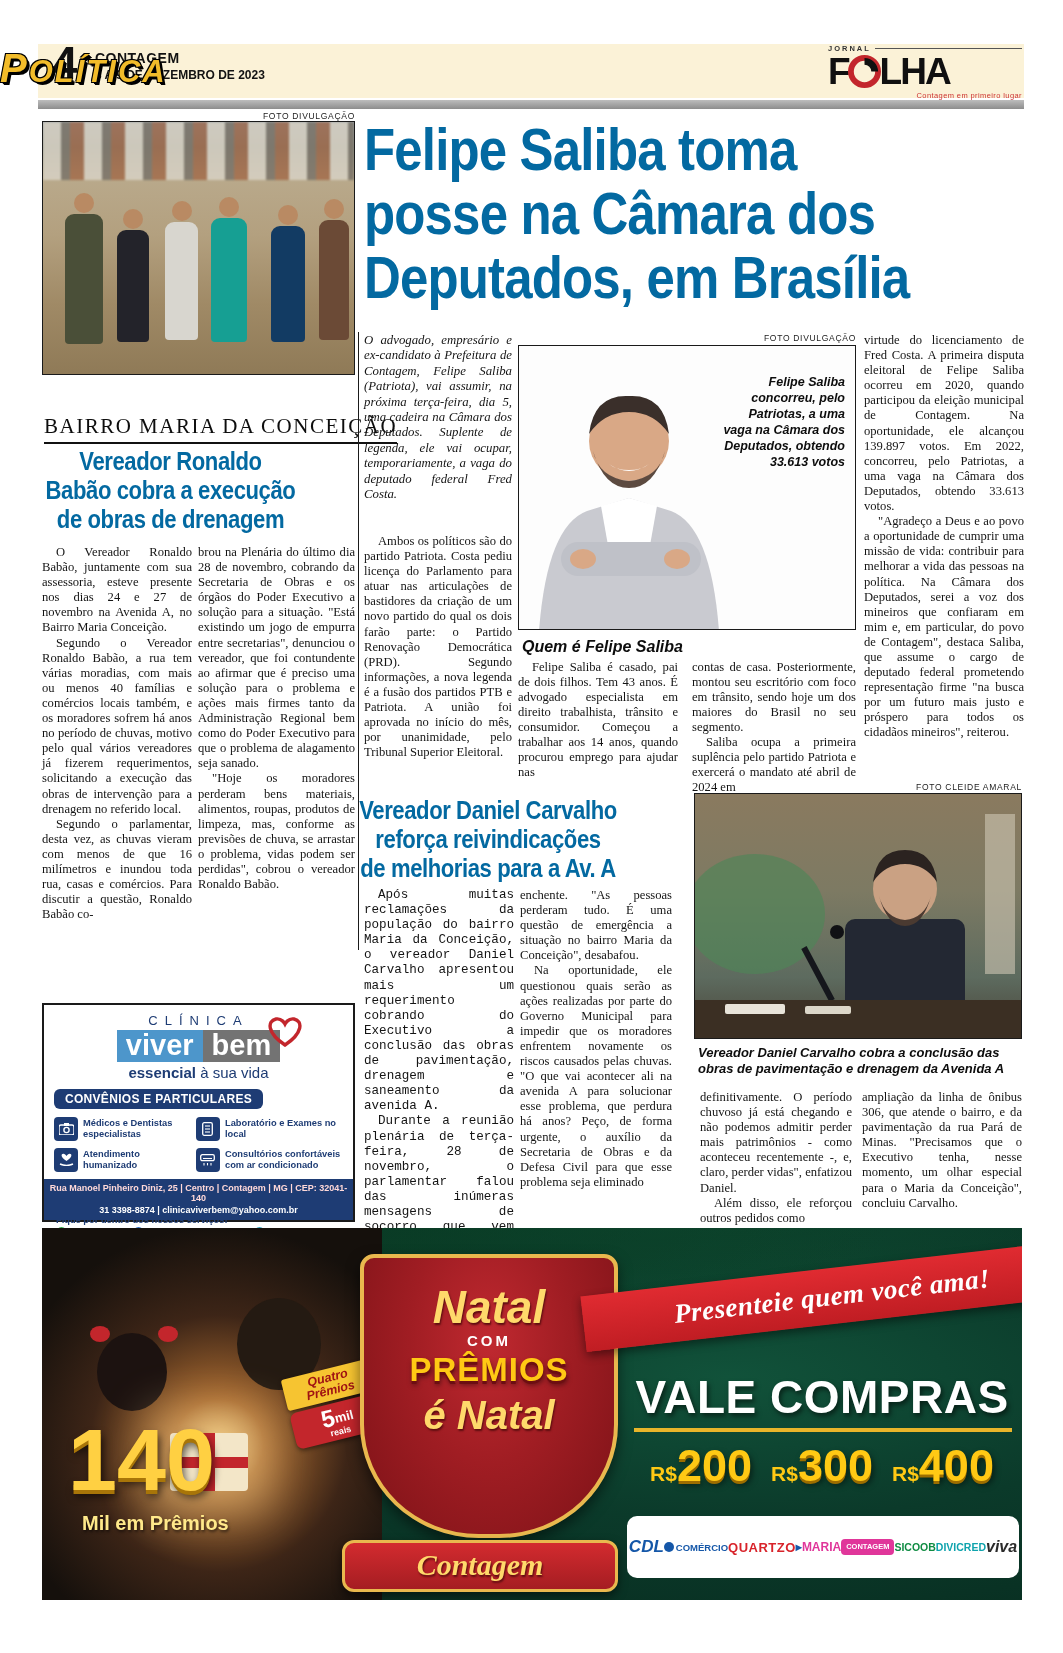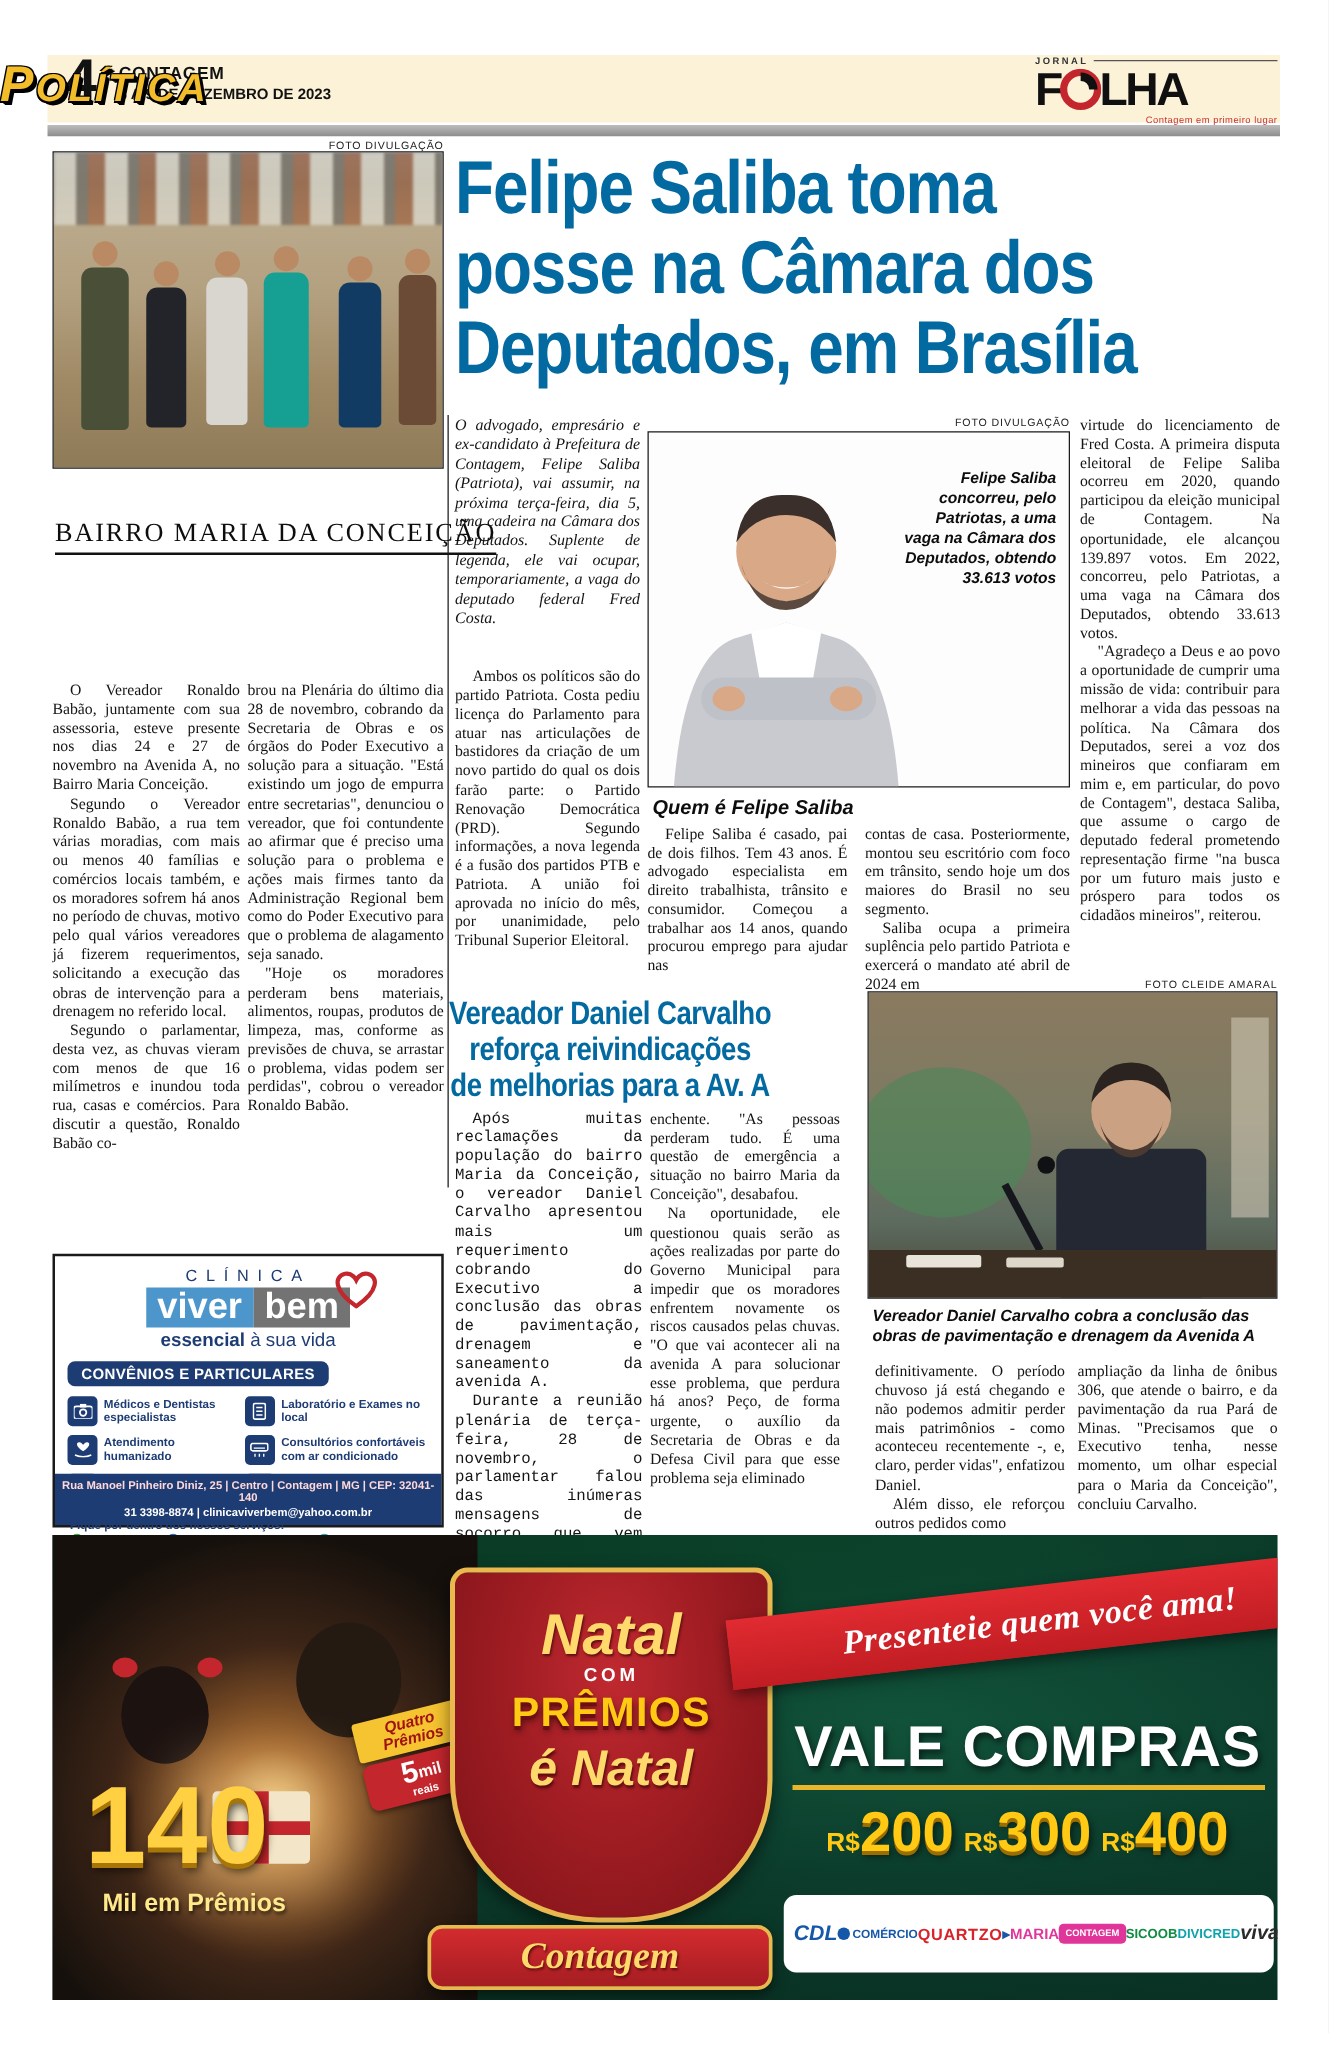--- a/index.html
+++ b/index.html
@@ -110,25 +110,25 @@
   .ns-enatal{font-size:40px;line-height:1;margin-top:6px;}
   .n-city{left:300px;top:312px;width:276px;height:52px;background:linear-gradient(#d32b2f,#a51d22);
      border:3px solid #e9b84e;border-radius:12px;box-sizing:border-box;text-align:center;
      box-shadow:0 4px 10px rgba(0,0,0,.5);}
   .n-city div{font-family:"Liberation Serif",serif;font-style:italic;font-weight:700;font-size:30px;line-height:44px;color:#ffd96b;text-shadow:1px 2px 2px #5d0d10;}
   .n-ribbon{left:540px;top:40px;width:500px;height:56px;background:linear-gradient(#e02b31,#c01d23);transform:rotate(-6.5deg);
      display:flex;align-items:center;justify-content:center;box-shadow:0 4px 10px rgba(0,0,0,.45);}
   .n-ribbon div{font-family:"Liberation Serif",serif;font-style:italic;font-weight:700;font-size:27px;color:#fff;letter-spacing:.5px;}
   .n-vale{left:565px;top:142px;width:430px;text-align:center;font-family:"Liberation Sans",sans-serif;font-weight:900;font-size:46px;letter-spacing:.5px;color:#fff;text-shadow:2px 3px 5px rgba(0,0,0,.55);}
   .n-underline{left:592px;top:200px;width:378px;height:4px;background:#e9b52a;}
-  .n-values{left:565px;top:212px;width:430px;display:flex;justify-content:center;align-items:baseline;gap:8px;}
+  .n-values{left:565px;top:212px;width:430px;display:flex;justify-content:center;align-items:baseline;gap:19px;}
   .n-val .cur{font-family:"Liberation Sans",sans-serif;font-weight:800;font-size:21px;color:#ffc914;}
   .n-val .amt{font-family:"Liberation Sans",sans-serif;font-weight:900;font-size:45px;color:#ffc914;text-shadow:0 3px 0 #9c6d00,2px 4px 6px rgba(0,0,0,.55);}
   .n-strip{left:585px;top:288px;width:392px;height:62px;background:#fff;border-radius:10px;
-     display:flex;align-items:center;justify-content:space-between;padding:0 8px;box-sizing:border-box;font-family:"Liberation Sans",sans-serif;}
+     display:flex;align-items:center;justify-content:center;padding:0 8px;box-sizing:border-box;font-family:"Liberation Sans",sans-serif;}
   .sp-cdl{color:#1557a8;font-style:italic;font-weight:900;font-size:17px;}
   .sp-com{color:#1557a8;font-weight:800;font-size:9.5px;display:flex;align-items:center;gap:2px;}
   .sp-com i{font-style:normal;width:10px;height:10px;border-radius:50%;background:#1557a8;display:inline-block;}
   .sp-qtz{color:#d8232a;font-weight:900;font-size:13px;letter-spacing:.5px;}
   .sp-vida{color:#e0369a;font-weight:900;font-size:12px;}
   .sp-vida i{font-style:normal;color:#1557a8;}
   .sp-badge{background:#e0369a;color:#fff;font-weight:800;font-size:7.5px;padding:4px 5px;border-radius:4px;text-align:center;line-height:1.1;}
   .sp-sic{font-weight:900;font-size:10.5px;}
   .sp-sic .g{color:#108c43;}
   .sp-sic .t{color:#0fa3ad;}
@@ -172,20 +172,27 @@
     <span class="pn" style="left:168px;top:96px;width:36px;height:124px;background:#169f93;"></span>
     <span class="pn" style="left:228px;top:104px;width:34px;height:116px;background:#123b63;"></span>
     <span class="pn" style="left:276px;top:98px;width:30px;height:120px;background:#6b4a36;"></span>
   </div>
 
 
   <div class="abs" style="left:44px;top:414px;">
     <span class="kicker">BAIRRO MARIA DA CONCEIÇÃO</span>
   </div>
 
+  <div class="abs hl" style="left:42px;top:447px;width:313px;font-size:26px;line-height:29px;">
+    <div class="cond center">
+      <div>Vereador Ronaldo</div>
+      <div>Babão cobra a execução</div>
+      <div>de obras de drenagem</div>
+    </div>
+  </div>
 
   <div class="abs bodytxt" style="left:42px;top:545px;width:150px;">
     <p>O Vereador Ronaldo Babão, juntamente com sua assessoria, esteve presente nos dias 24 e 27 de novembro na Avenida A, no Bairro Maria Conceição.</p>
     <p>Segundo o Vereador Ronaldo Babão, a rua tem várias moradias, com mais ou menos 40 famílias e comércios locais também, e os moradores sofrem há anos no período de chuvas, motivo pelo qual vários vereadores já fizerem requerimentos, solicitando a execução das obras de intervenção para a drenagem no referido local.</p>
     <p>Segundo o parlamentar, desta vez, as chuvas vieram com menos de que 16 milímetros e inundou toda rua, casas e comércios. Para discutir a questão, Ronaldo Babão co-</p>
   </div>
   <div class="abs bodytxt" style="left:198px;top:545px;width:157px;">
     <p class="ni">brou na Plenária do último dia 28 de novembro, cobrando da Secretaria de Obras e os órgãos do Poder Executivo a solução para a situação. "Está existindo um jogo de empurra entre secretarias", denunciou o vereador, que foi contundente ao afirmar que é preciso uma solução para o problema e ações mais firmes tanto da Administração Regional bem como do Poder Executivo para que o problema de alagamento seja sanado.</p>
     <p>"Hoje os moradores perderam bens materiais, alimentos, roupas, produtos de limpeza, mas, conforme as previsões de chuva, se arrastar o problema, vidas podem ser perdidas", cobrou o vereador Ronaldo Babão.</p>
   </div>

